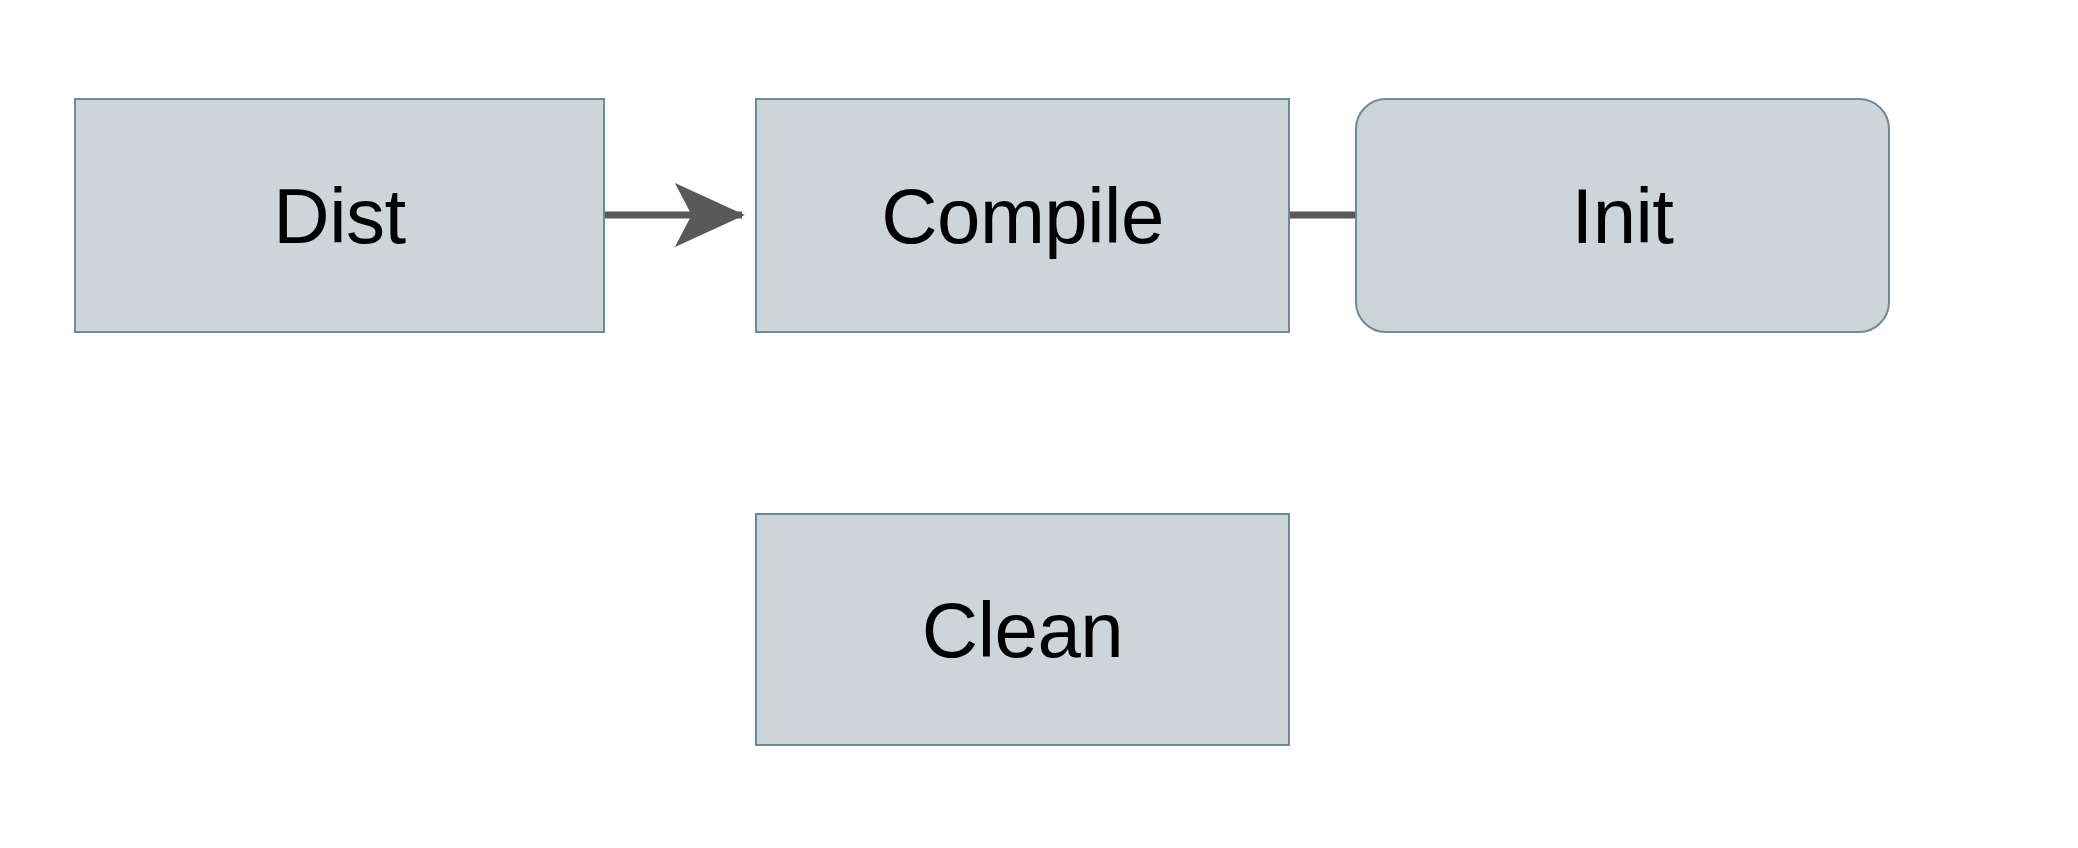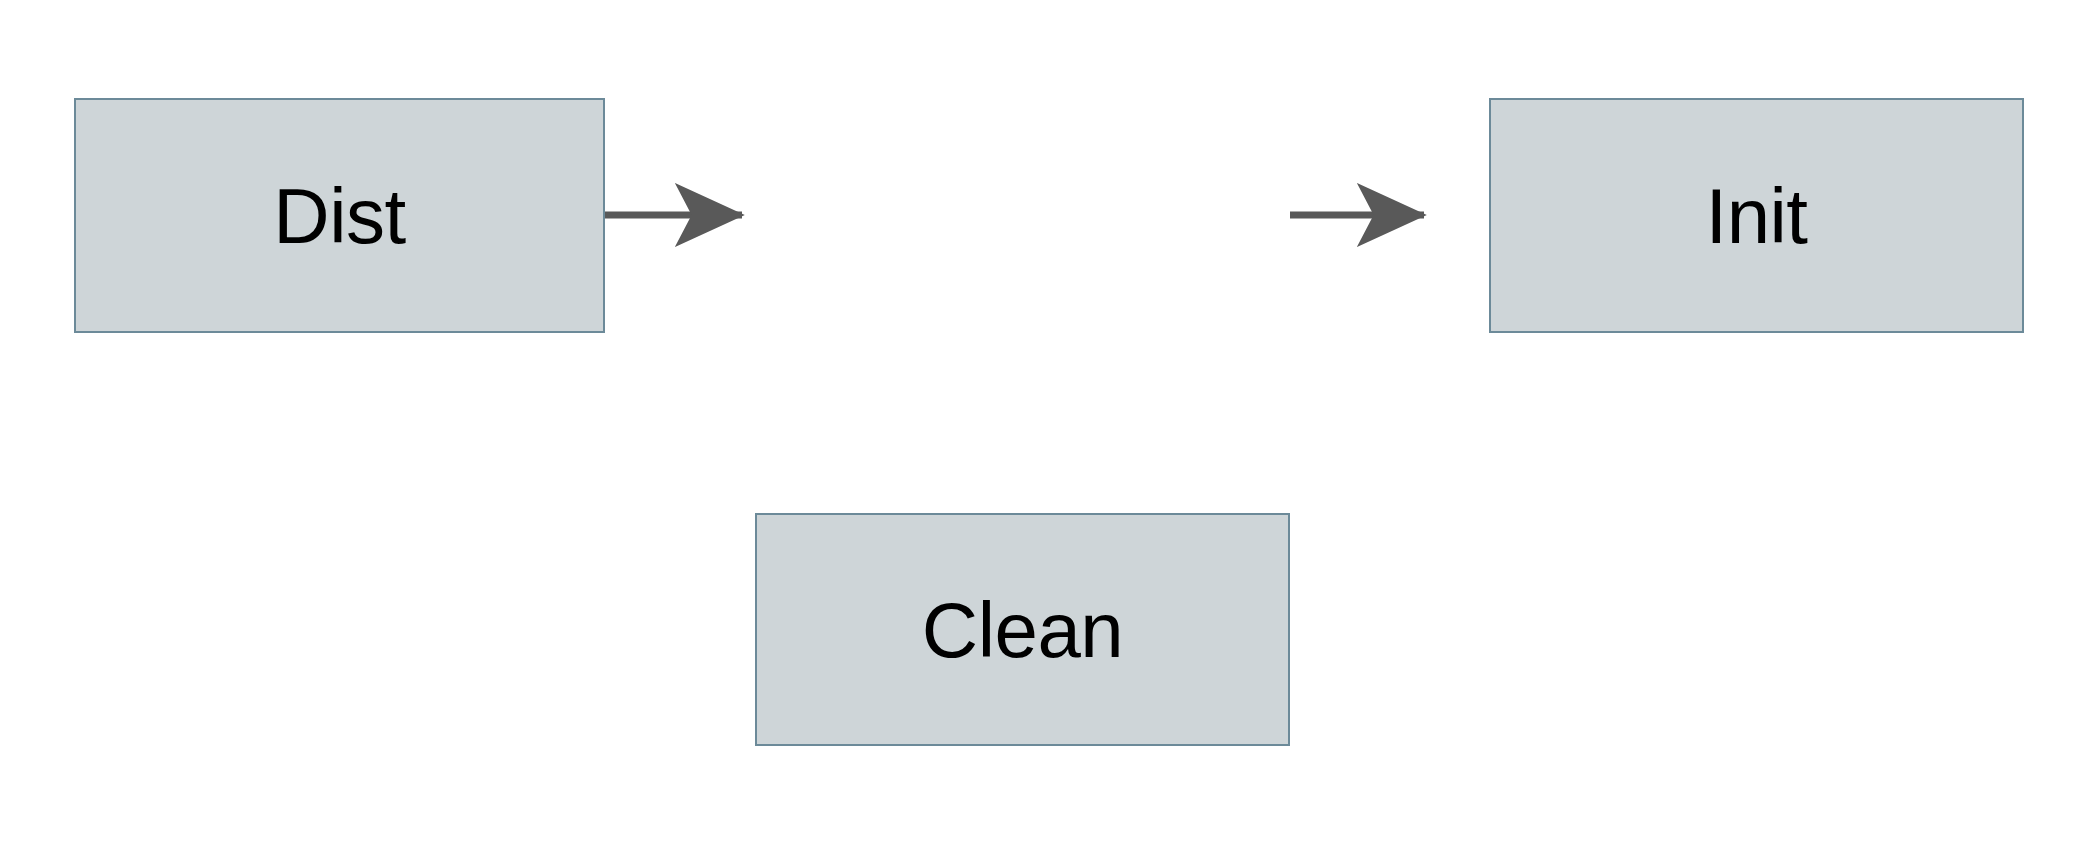--- a/index.html
+++ b/index.html
@@ -42,21 +42,21 @@
     position: absolute;
     left: 0;
     top: 0;
     width: 2078px;
     height: 848px;
     pointer-events: none;
   }
   
   #node-dist    { left: 74px;   top: 98px;  width: 531px; height: 235px; }
   #node-compile { left: 755px;  top: 98px;  width: 535px; height: 235px; }
-  #node-init    { left: 1489px; top: 98px;  width: 535px; height: 235px; }
+  #node-init    { left: 1355px; top: 98px;  width: 535px; height: 235px; border-radius: 31px; }
   #node-clean   { left: 755px;  top: 513px; width: 535px; height: 233px; justify-content: center; }
 </style>
 </head>
 <body>
 
 <div id="canvas">
 
   <svg class="edge-layer" viewBox="0 0 2078 848" width="2078" height="848" xmlns="http://www.w3.org/2000/svg">
     <defs>
       <marker id="arrowhead-filled" markerWidth="12" markerHeight="12" refX="9.6" refY="5" orient="auto" markerUnits="strokeWidth">
@@ -70,20 +70,23 @@
 
     <g>
       <line x1="1290" y1="215" x2="1424" y2="215" stroke="#595959" stroke-width="7" marker-end="url(#arrowhead-filled)"></line>
     </g>
   </svg>
 
   <div class="node" id="node-dist">
     <span class="node-label">Dist</span>
   </div>
 
+  <div class="node" id="node-compile">
+    <span class="node-label">Compile</span>
+  </div>
 
   <div class="node" id="node-init">
     <span class="node-label">Init</span>
   </div>
 
   <div class="node" id="node-clean">
     <span class="node-label">Clean</span>
   </div>
 
 </div>

